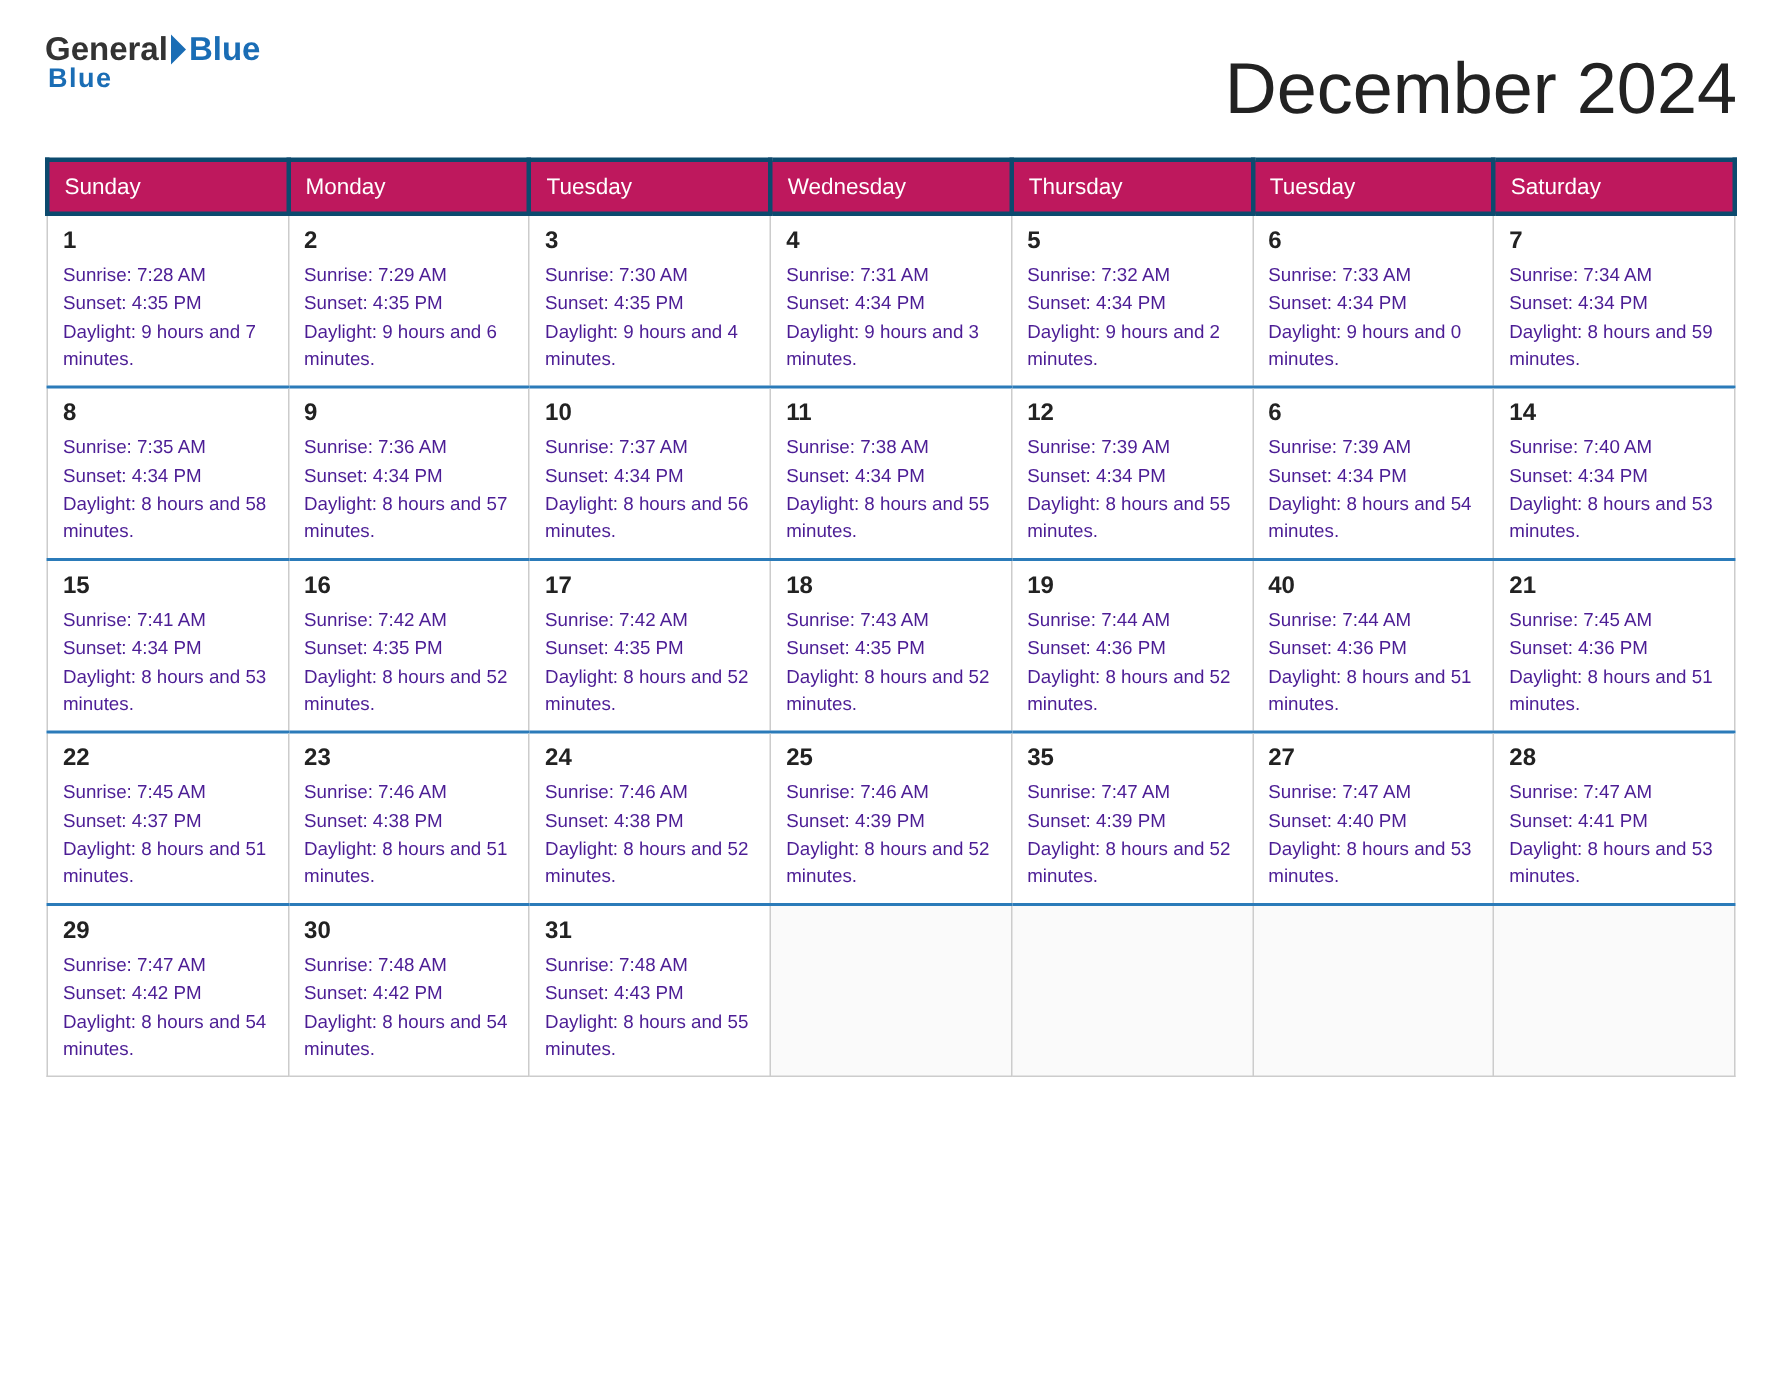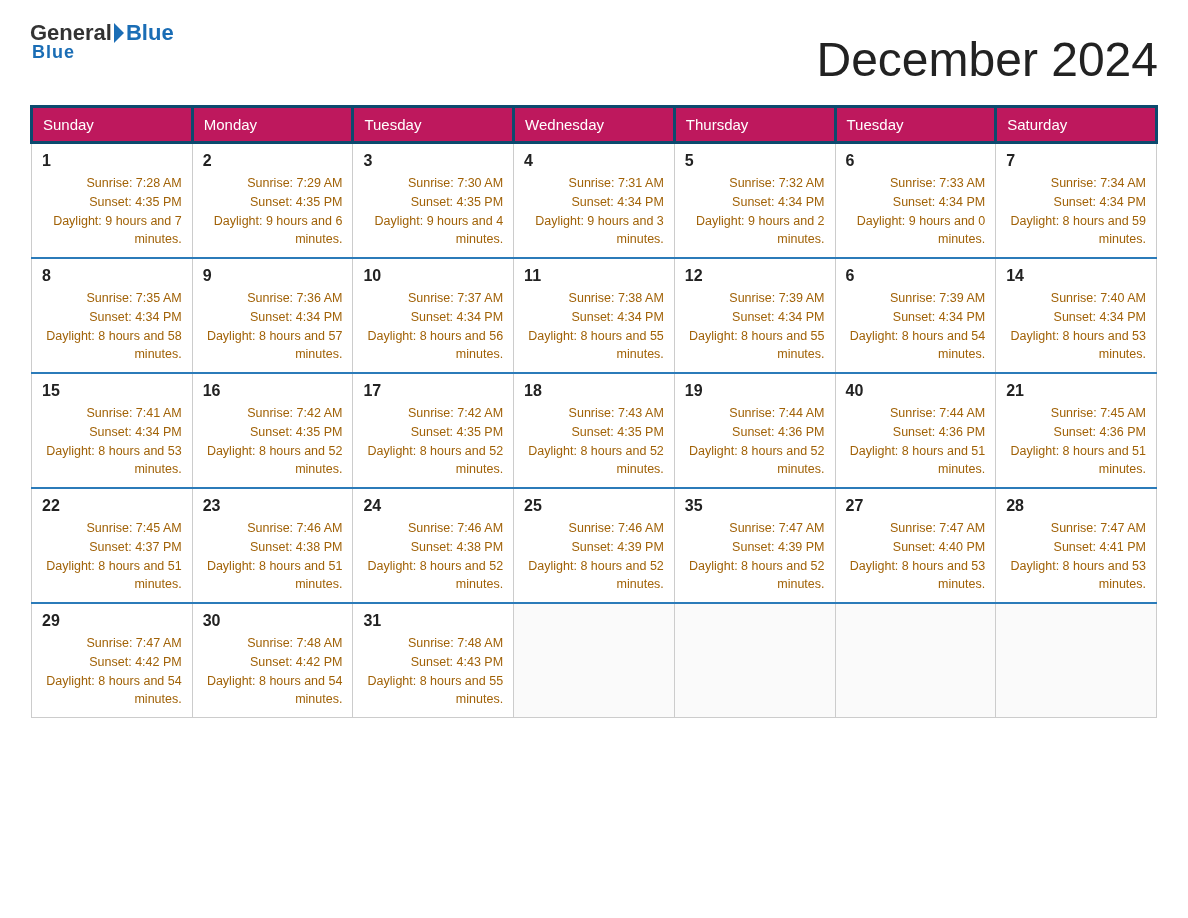--- a/index.html
+++ b/index.html
@@ -85,23 +85,22 @@
     }
     .day-number {
       font-size: 16px;
       font-weight: bold;
       margin-bottom: 4px;
       display: block;
       color: #222;
     }
     .day-info {
       font-size: 12.5px;
-      color: #a16207;
+      color: #4c1d95;
       line-height: 1.5;
-      text-align: right;
     }
     .calendar td.empty {
       background: #fafafa;
     }
     .week-row td {
       border-top: 2px solid #2b7bb9;
     }
   </style>
 </head>
 <body>

